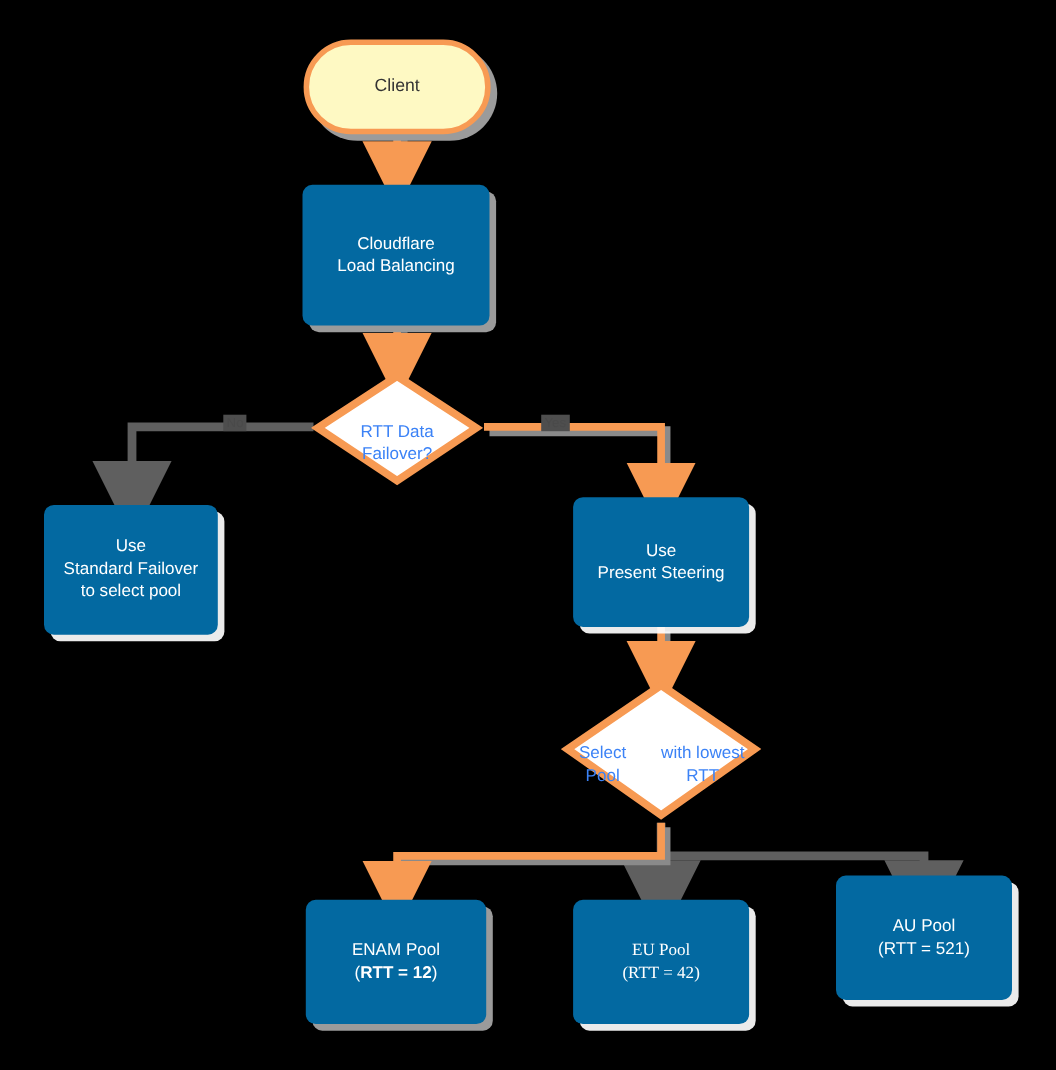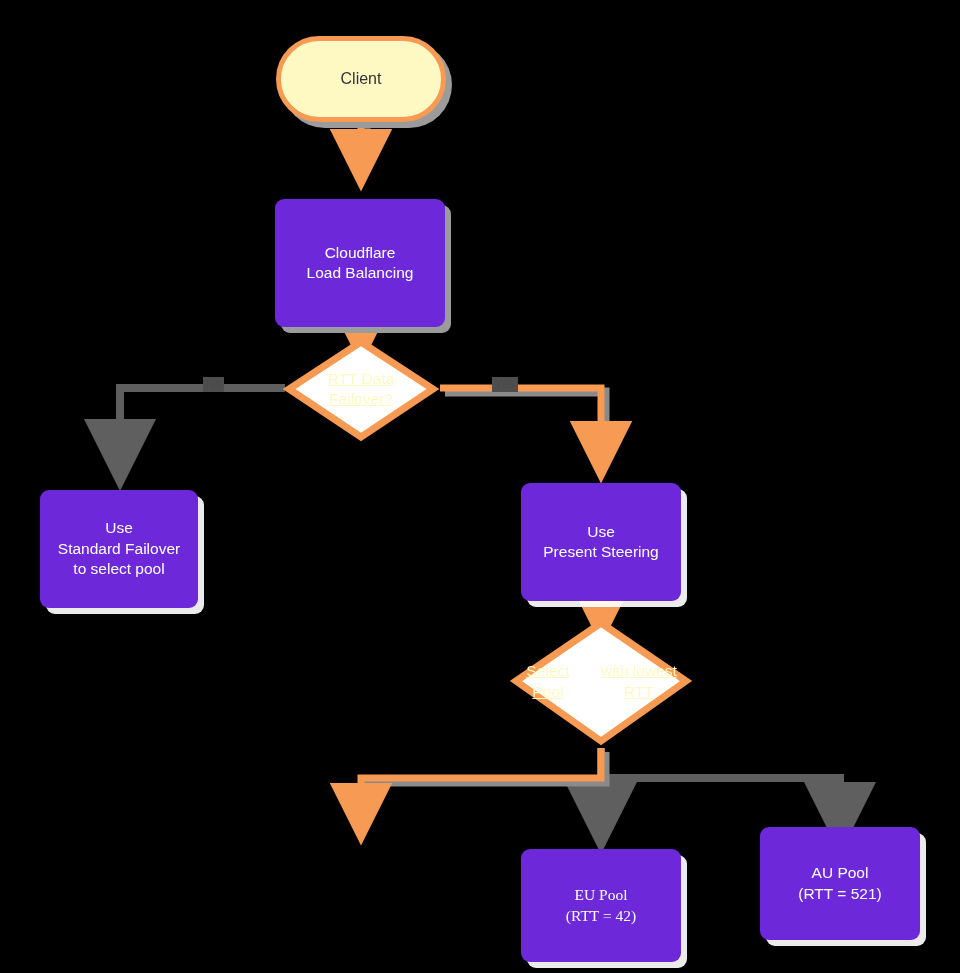--- a/index.html
+++ b/index.html
@@ -31,26 +31,25 @@
     position: absolute;
     box-sizing: border-box;
     display: flex;
     align-items: center;
     justify-content: center;
     text-align: center;
     line-height: 1.32;
   }
   
   .box {
-    background: #6d28d9;
+    background: #0369a1;
     border-radius: 9px;
     color: #FFFFFF;
     font-size: 15.5px;
     box-shadow: 6px 6px 0 0 rgba(255,255,255,0.92);
-    margin-top: 31px;
   }
   .box-grayshadow {
     box-shadow: 6px 6px 0 0 #9B9B9B;
   }
   
   .stadium {
     background: #fef9c3;
     border: 5px solid #F79A53;
     border-radius: 999px;
     color: #333333;
@@ -62,31 +61,30 @@
     position: absolute;
   }
   .diamond-shape {
     position: absolute;
     left: 0; top: 0;
     width: 100%;
     height: 100%;
   }
   .diamond-label {
     position: absolute;
-    left: 0; top: 0;
+    left: 0; top: 14px;
     width: 100%;
     height: 100%;
     display: flex;
     align-items: center;
     justify-content: center;
     text-align: center;
-    color: #fef9c3;
+    color: #3b82f6;
     font-size: 15.5px;
     line-height: 1.3;
-    text-decoration: underline;
   }
   .lbl { display: block; }
   .bold { font-weight: bold; }
   .edge-label {
     position: absolute;
     color: #4a4a4a;
     font-size: 12px;
     background: #4e4e4e;
     padding: 1px 3px;
     line-height: 1.1;
@@ -173,20 +171,26 @@
   <div class="diamond-wrap" style="left:510px; top:615px; width:182px; height:133px;">
     <svg class="diamond-shape" viewBox="0 0 182 133" preserveAspectRatio="none">
       <polygon points="91,8 176,66 91,126 6,66" fill="#FFFFFF" stroke="#F79A53" stroke-width="7"></polygon>
     </svg>
     <div class="diamond-label" style="flex-direction:row;">
       <span class="lbl">Select Pool</span>
       <span class="lbl">with lowest RTT</span>
     </div>
   </div>
 
+  <div class="node box box-grayshadow" style="left:278px; top:818px; width:164px; height:113px; flex-direction:column;">
+    <span class="lbl">ENAM Pool</span>
+    <span class="lbl">
+      <span>(</span><span class="bold">RTT = 12</span><span>)</span>
+    </span>
+  </div>
 
   <div class="node box" style="left:521px; top:818px; width:160px; height:113px; flex-direction:column;font-family:Liberation Serif, serif;">
     <span class="lbl">EU Pool</span>
     <span class="lbl">
       <span>(</span><span>RTT = 42</span><span>)</span>
     </span>
   </div>
 
   <div class="node box" style="left:760px; top:796px; width:160px; height:113px; flex-direction:column;">
     <span class="lbl">AU Pool</span>

